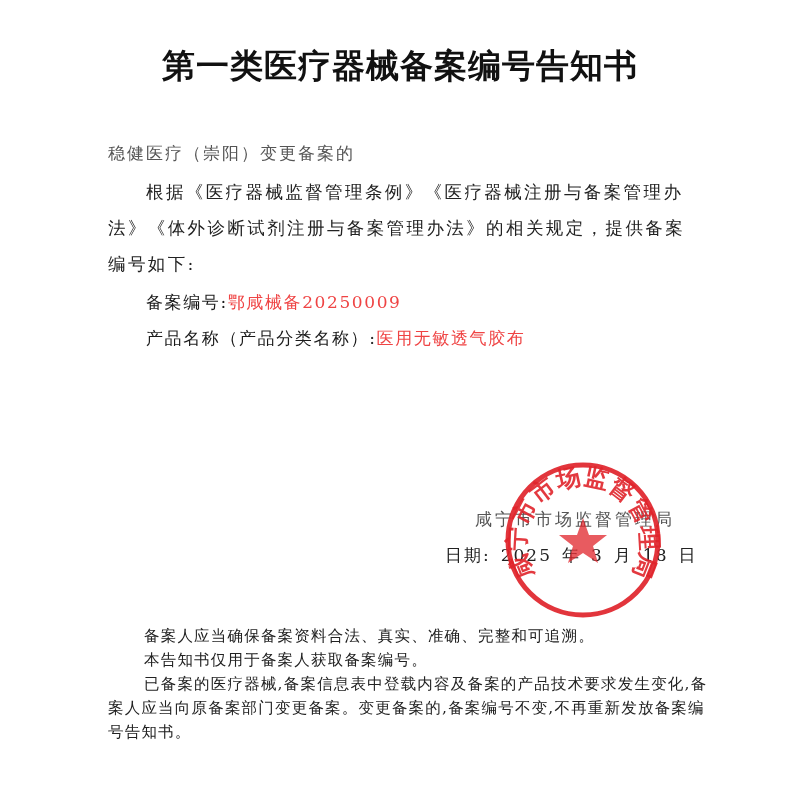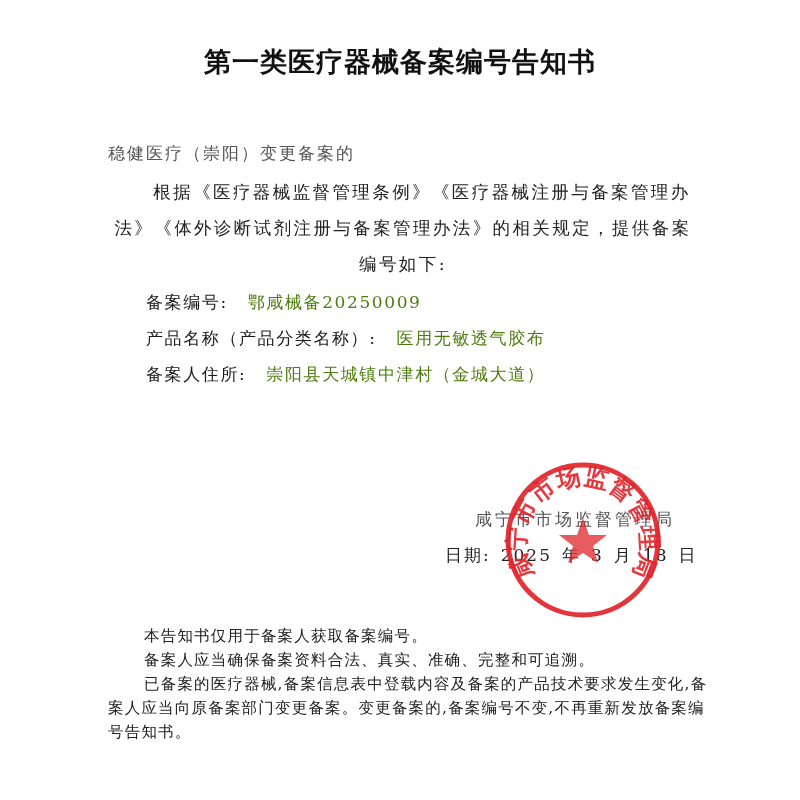--- a/index.html
+++ b/index.html
@@ -1,26 +1,26 @@
 <!DOCTYPE html>
 <html><head>
 <meta charset="utf-8">
 <style>
   html, body { margin:0; padding:0; background:#ffffff; }
   body { width:800px; height:800px; position:relative; overflow:hidden;
          font-family:"DejaVu Serif", "Liberation Serif", serif; color:#222; }
   .title { position:absolute; top:44px; left:0; width:800px; text-align:center;
-           font-size:27px; font-weight:bold; color:#111; letter-spacing:1px; }
+           font-size:33px; font-weight:bold; color:#111; letter-spacing:1px; }
   .company { position:absolute; top:142px; left:108px; font-size:17px; color:#555; letter-spacing:2px; }
-  .para { position:absolute; left:108px; width:590px; font-size:17.5px; line-height:36px; color:#222; letter-spacing:2.4px;text-align:center; }
+  .para { position:absolute; left:108px; width:590px; font-size:17.5px; line-height:36px; color:#222; letter-spacing:2.4px; }
   .p1 { top:174px; text-indent:38px; }
   .fields { position:absolute; top:284px; left:146px; }
   .field { font-size:17px; line-height:36px; height:36px; white-space:nowrap; letter-spacing:1.6px; }
   .field .label { color:#1a1a1a; }
-  .field .value { color:#4d7c0f;margin-left:20px; }
+  .field .value { color:#ef4444; }
   .authority { position:absolute; top:508px; left:475px; font-size:17px; color:#555; letter-spacing:3px; }
   .date { position:absolute; top:544px; left:445px; font-size:17px; color:#222; letter-spacing:2px; }
   .date span { margin-right:10px; }
   .notes { position:absolute; top:624px; left:108px; width:600px; font-size:15.5px; line-height:24px; color:#222; letter-spacing:1.2px; }
   .notes .indent { text-indent:36px; }
   .stamp { position:absolute; left:503px; top:460px; width:160px; height:160px; pointer-events:none; }
 </style>
 </head>
 <body>
 
@@ -30,39 +30,36 @@
 
 <div class="para p1">根据《医疗器械监督管理条例》《医疗器械注册与备案管理办法》《体外诊断试剂注册与备案管理办法》的相关规定，提供备案编号如下:</div>
 
 <div class="fields">
   <div class="field">
     <span class="label">备案编号:</span><span class="value">鄂咸械备20250009</span>
   </div>
   <div class="field">
     <span class="label">产品名称（产品分类名称）:</span><span class="value">医用无敏透气胶布</span>
   </div>
-  <div class="field">
-    <span class="label">备案人住所:</span><span class="value">崇阳县天城镇中津村（金城大道）</span>
-  </div>
 </div>
 
 <div class="authority">咸宁市市场监督管理局</div>
 
 <div class="date">
   <span>日期:</span><span>2025</span><span>年</span><span>3</span><span>月</span><span>18</span><span>日</span>
 </div>
 
 <svg class="stamp" viewBox="0 0 160 160">
   <defs>
     <path id="sealArc" d="M 30 112 A 58 58 0 1 1 130 112"></path>
   </defs>
   <circle cx="80" cy="80" r="75" fill="none" stroke="#e0242b" stroke-width="5" opacity="0.92"></circle>
   <text font-family="DejaVu Sans, sans-serif" font-size="24" font-weight="bold" fill="#e0242b" opacity="0.9" letter-spacing="1">
     <textPath href="#sealArc" startOffset="50%" text-anchor="middle">咸宁市市场监督管理局</textPath>
   </text>
   <polygon fill="#e0242b" opacity="0.75" points="80,58 86,75 104,75 90,86 95,103 80,93 65,103 70,86 56,75 74,75"></polygon>
 </svg>
 
 <div class="notes">
+  <div class="indent">备案人应当确保备案资料合法、真实、准确、完整和可追溯。</div>
   <div class="indent">本告知书仅用于备案人获取备案编号。</div>
-  <div class="indent">备案人应当确保备案资料合法、真实、准确、完整和可追溯。</div>
   <div class="indent">已备案的医疗器械,备案信息表中登载内容及备案的产品技术要求发生变化,备案人应当向原备案部门变更备案。变更备案的,备案编号不变,不再重新发放备案编号告知书。</div>
 </div>
 
 </body></html>

